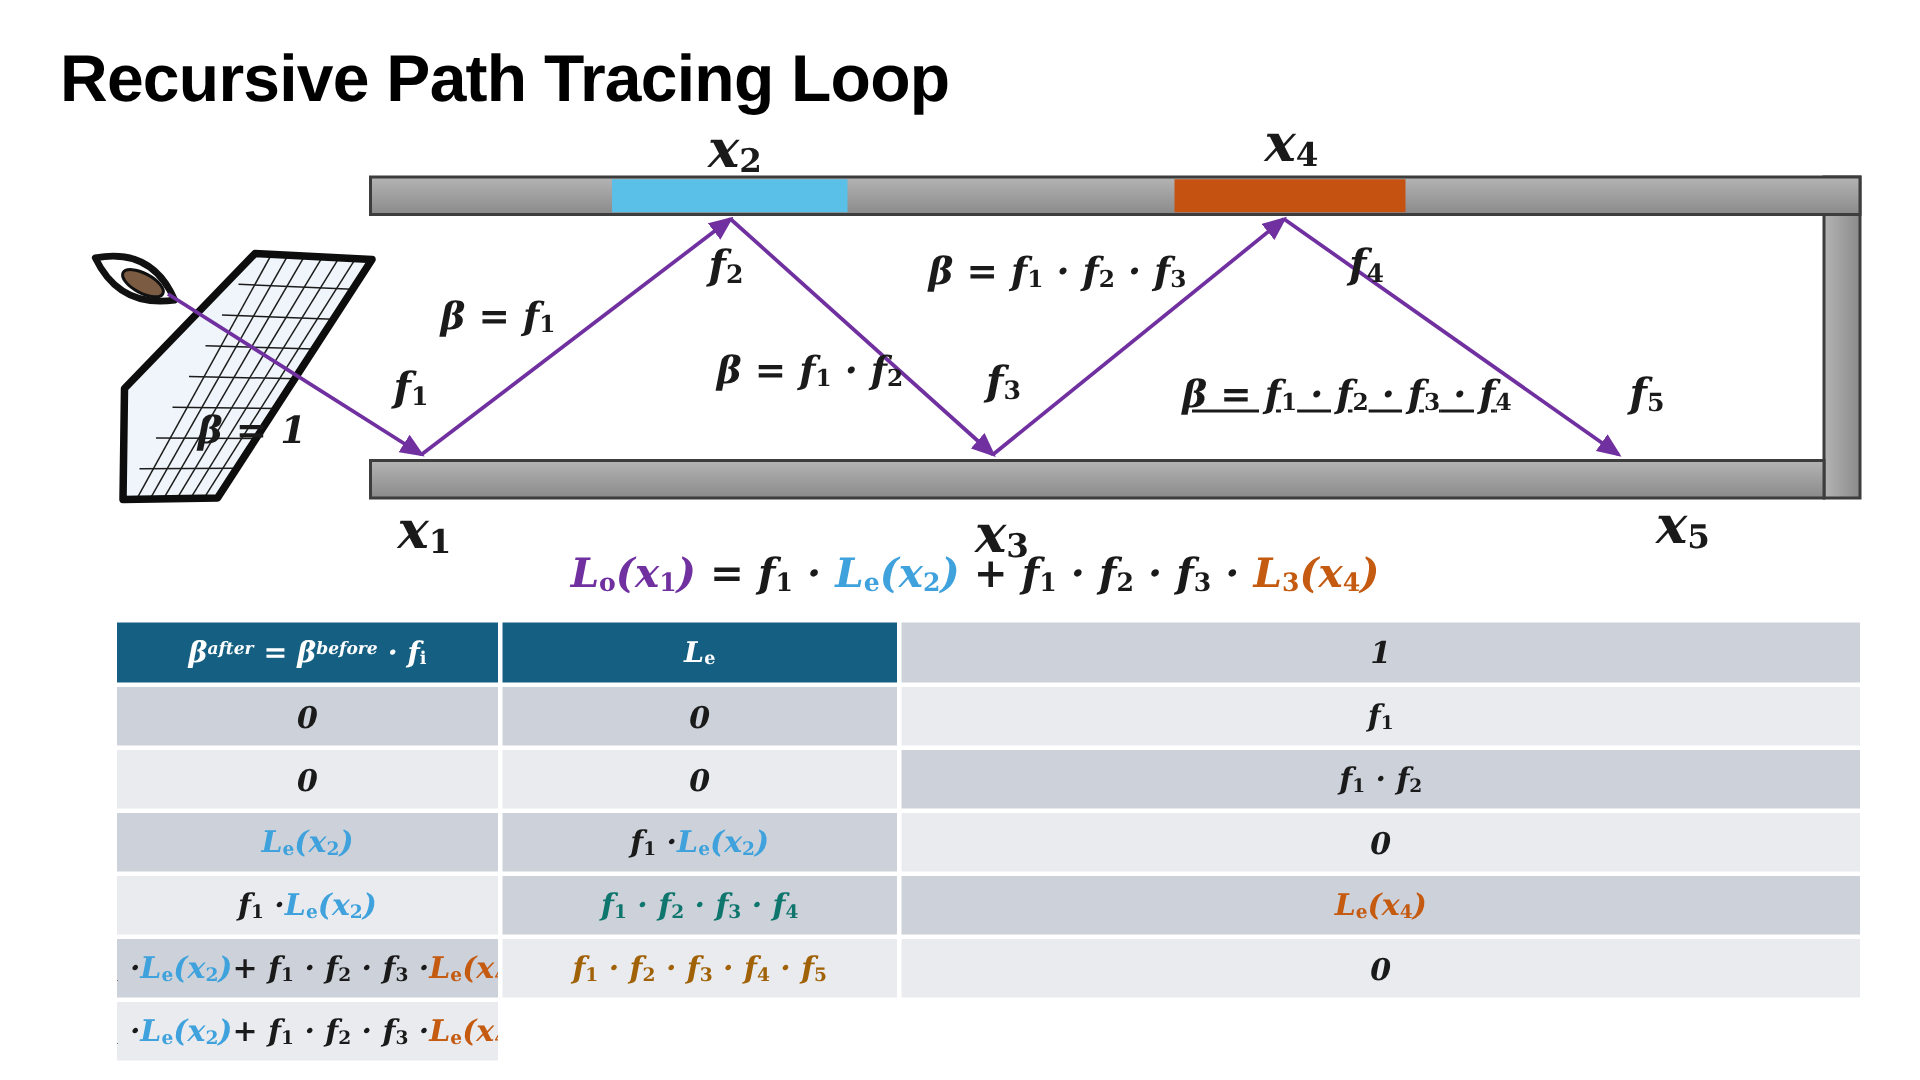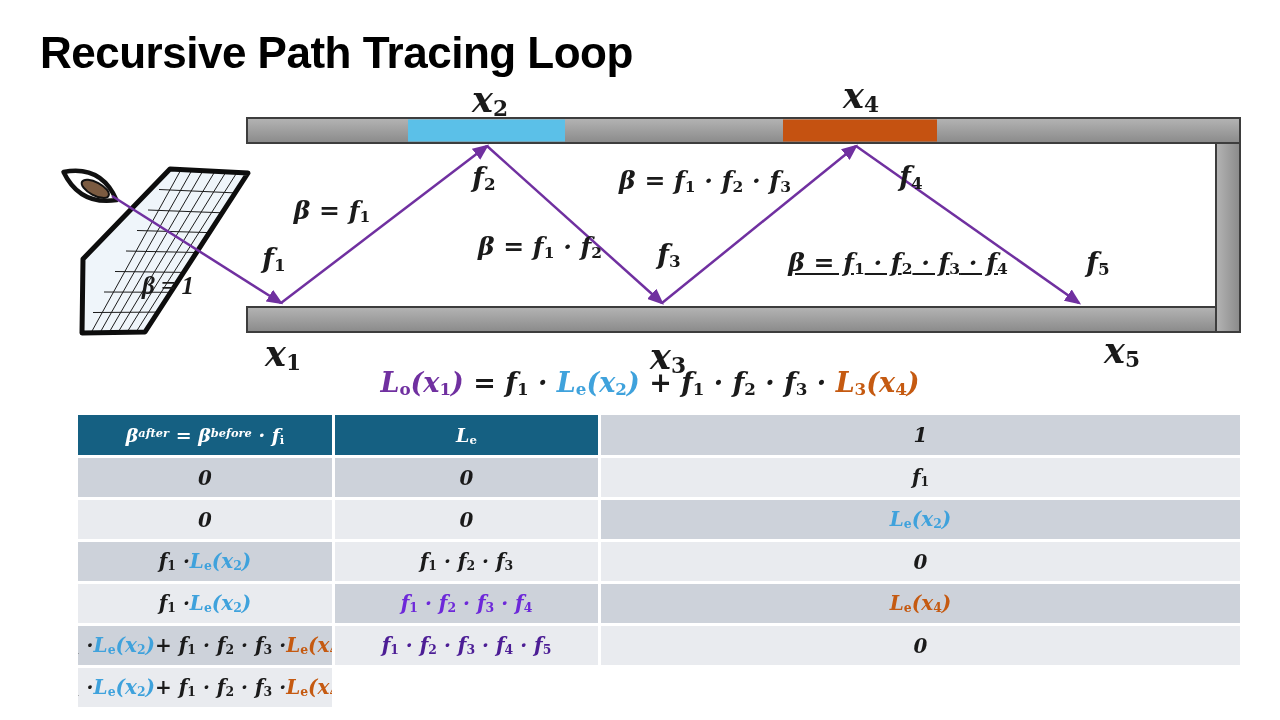--- a/index.html
+++ b/index.html
@@ -115,21 +115,21 @@
 <div class="dlabel math xlab" style="left:668px;top:336px;">x<sub>3</sub></div>
 <div class="dlabel math xlab" style="left:861px;top:75px;">x<sub>4</sub></div>
 <div class="dlabel math xlab" style="left:1122px;top:330px;">x<sub>5</sub></div>
 
 <div class="dlabel math flab" style="left:274px;top:243px;">f<sub>1</sub></div>
 <div class="dlabel math flab" style="left:484px;top:162px;">f<sub>2</sub></div>
 <div class="dlabel math flab" style="left:669px;top:239px;">f<sub>3</sub></div>
 <div class="dlabel math flab" style="left:865px;top:161px;margin-left:46px;">f<sub>4</sub></div>
 <div class="dlabel math flab" style="left:1098px;top:247px;">f<sub>5</sub></div>
 
-<div class="dlabel math blab" style="left:168px;top:272px;font-family:Liberation Serif, serif;">β = 1</div>
+<div class="dlabel math blab" style="left:168px;top:272px;">β = 1</div>
 <div class="dlabel math blab" style="left:332px;top:196px;">β = f<sub>1</sub></div>
 <div class="dlabel math blab" style="left:520px;top:232px;margin-left:20px;">β = f<sub>1</sub> · f<sub>2</sub></div>
 <div class="dlabel math blab" style="left:705px;top:166px;">β = f<sub>1</sub> · f<sub>2</sub> · f<sub>3</sub></div>
 <div class="dlabel math blab" style="left:898px;top:248px;text-decoration:underline;">β = f<sub>1</sub> · f<sub>2</sub> · f<sub>3</sub> · f<sub>4</sub></div>
 
 <div class="equation math"><span style="color:#7030A0">L<sub>o</sub>(x<sub>1</sub>)</span><span style="color:#1a1a1a"> = f<sub>1</sub> · </span><span style="color:#3FA2DC">L<sub>e</sub>(x<sub>2</sub>)</span><span style="color:#1a1a1a"> + f<sub>1</sub> · f<sub>2</sub> · f<sub>3</sub> · </span><span style="color:#C55A11">L<sub>3</sub>(x<sub>4</sub>)</span></div>
 
 <div class="ptable">
   <div class="cell head math">
       <span style="color:#ffffff">β<sup>after</sup> = β<sup>before</sup> · f<sub>i</sub></span>
@@ -152,53 +152,53 @@
       <span style="color:#1a1a1a">f<sub>1</sub></span>
     </div>
   <div class="cell r-light math">
       <span style="color:#1a1a1a">0</span>
     </div>
   <div class="cell r-light math">
       <span style="color:#1a1a1a">0</span>
     </div>
 
   <div class="cell r-dark math">
-      <span style="color:#3FA2DC">L<sub>e</sub>(x<sub>2</sub>)</span>
-    </div>
-  <div class="cell r-dark math">
-      <span style="color:#1a1a1a">f<sub>1</sub> · </span>
-      <span style="color:#3FA2DC">L<sub>e</sub>(x<sub>2</sub>)</span>
-    </div>
-
-  <div class="cell r-light math">
-      <span style="color:#1a1a1a">f<sub>1</sub> · f<sub>2</sub> · f<sub>3</sub></span>
-    </div>
-  <div class="cell r-light math">
-      <span style="color:#1a1a1a">0</span>
-    </div>
-  <div class="cell r-light math">
-      <span style="color:#1a1a1a">f<sub>1</sub> · </span>
-      <span style="color:#3FA2DC">L<sub>e</sub>(x<sub>2</sub>)</span>
-    </div>
-
-  <div class="cell r-dark math">
-      <span style="color:#6d28d9">f<sub>1</sub> · f<sub>2</sub> · f<sub>3</sub> · f<sub>4</sub></span>
+      <span style="color:#1a1a1a">f<sub>1</sub> · f<sub>2</sub></span>
+    </div>
+  <div class="cell r-dark math">
+      <span style="color:#3FA2DC">L<sub>e</sub>(x<sub>2</sub>)</span>
+    </div>
+  <div class="cell r-dark math">
+      <span style="color:#1a1a1a">f<sub>1</sub> · </span>
+      <span style="color:#3FA2DC">L<sub>e</sub>(x<sub>2</sub>)</span>
+    </div>
+
+  <div class="cell r-light math">
+      <span style="color:#1a1a1a">0</span>
+    </div>
+  <div class="cell r-light math">
+      <span style="color:#1a1a1a">f<sub>1</sub> · </span>
+      <span style="color:#3FA2DC">L<sub>e</sub>(x<sub>2</sub>)</span>
+    </div>
+
+  <div class="cell r-dark math">
+      <span style="color:#0f766e">f<sub>1</sub> · f<sub>2</sub> · f<sub>3</sub> · f<sub>4</sub></span>
     </div>
   <div class="cell r-dark math">
       <span style="color:#C55A11">L<sub>e</sub>(x<sub>4</sub>)</span>
     </div>
   <div class="cell r-dark math">
       <span style="color:#1a1a1a">f<sub>1</sub> · </span>
       <span style="color:#3FA2DC">L<sub>e</sub>(x<sub>2</sub>)</span>
       <span style="color:#1a1a1a"> + f<sub>1</sub> · f<sub>2</sub> · f<sub>3</sub> · </span>
       <span style="color:#C55A11">L<sub>e</sub>(x<sub>4</sub>)</span>
     </div>
 
   <div class="cell r-light math">
-      <span style="color:#4c1d95">f<sub>1</sub> · f<sub>2</sub> · f<sub>3</sub> · f<sub>4</sub> · f<sub>5</sub></span>
+      <span style="color:#a16207">f<sub>1</sub> · f<sub>2</sub> · f<sub>3</sub> · f<sub>4</sub> · f<sub>5</sub></span>
     </div>
   <div class="cell r-light math">
       <span style="color:#1a1a1a">0</span>
     </div>
   <div class="cell r-light math">
       <span style="color:#1a1a1a">f<sub>1</sub> · </span>
       <span style="color:#3FA2DC">L<sub>e</sub>(x<sub>2</sub>)</span>
       <span style="color:#1a1a1a"> + f<sub>1</sub> · f<sub>2</sub> · f<sub>3</sub> · </span>
       <span style="color:#C55A11">L<sub>e</sub>(x<sub>4</sub>)</span>
     </div>

